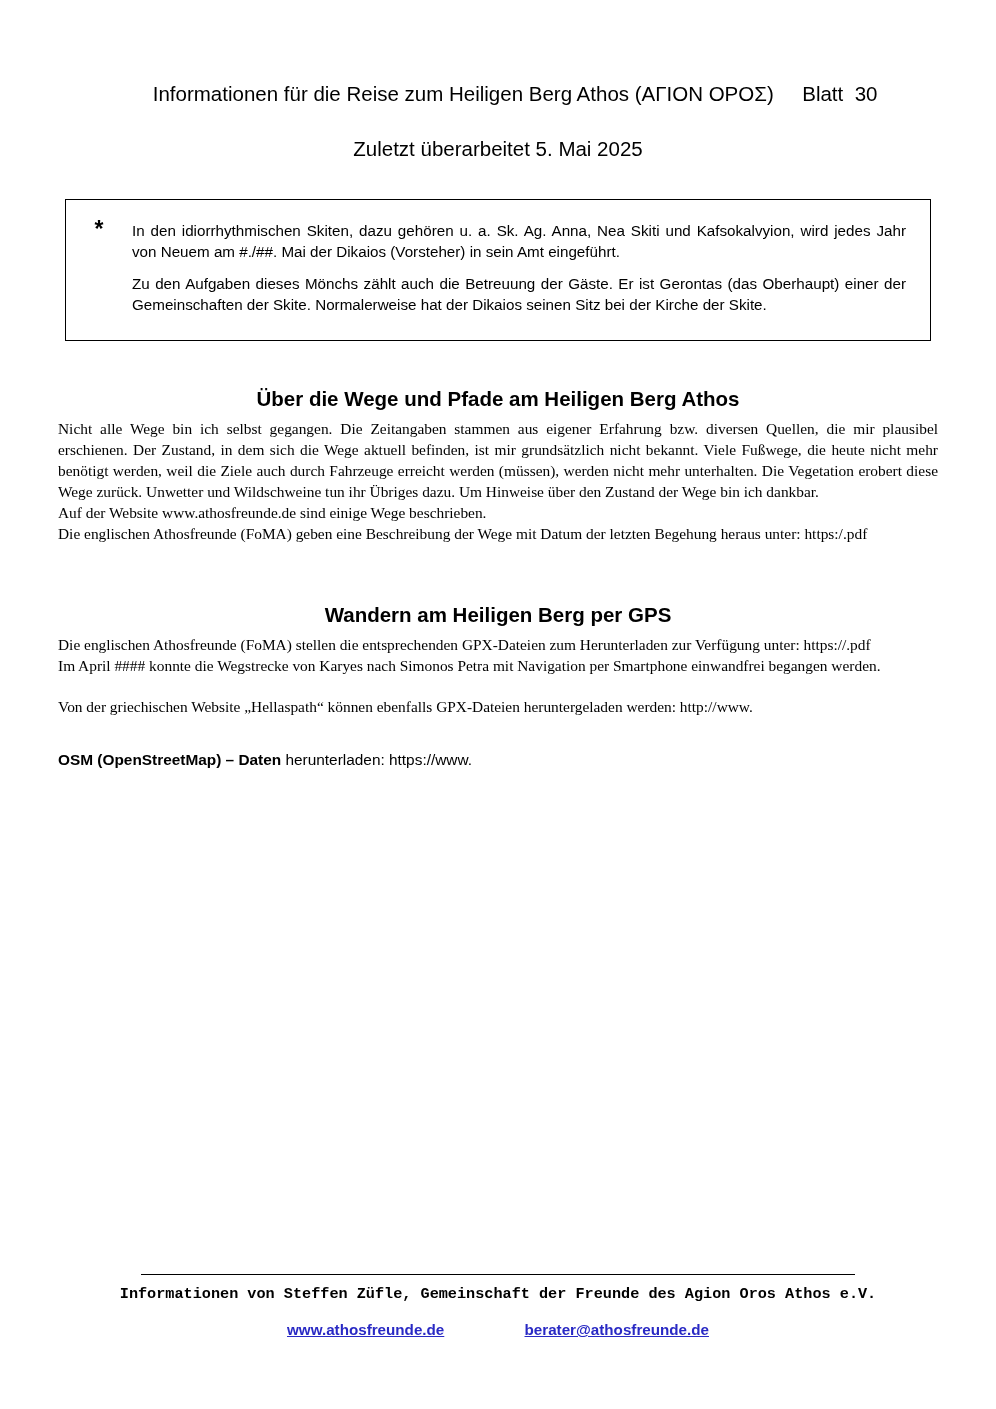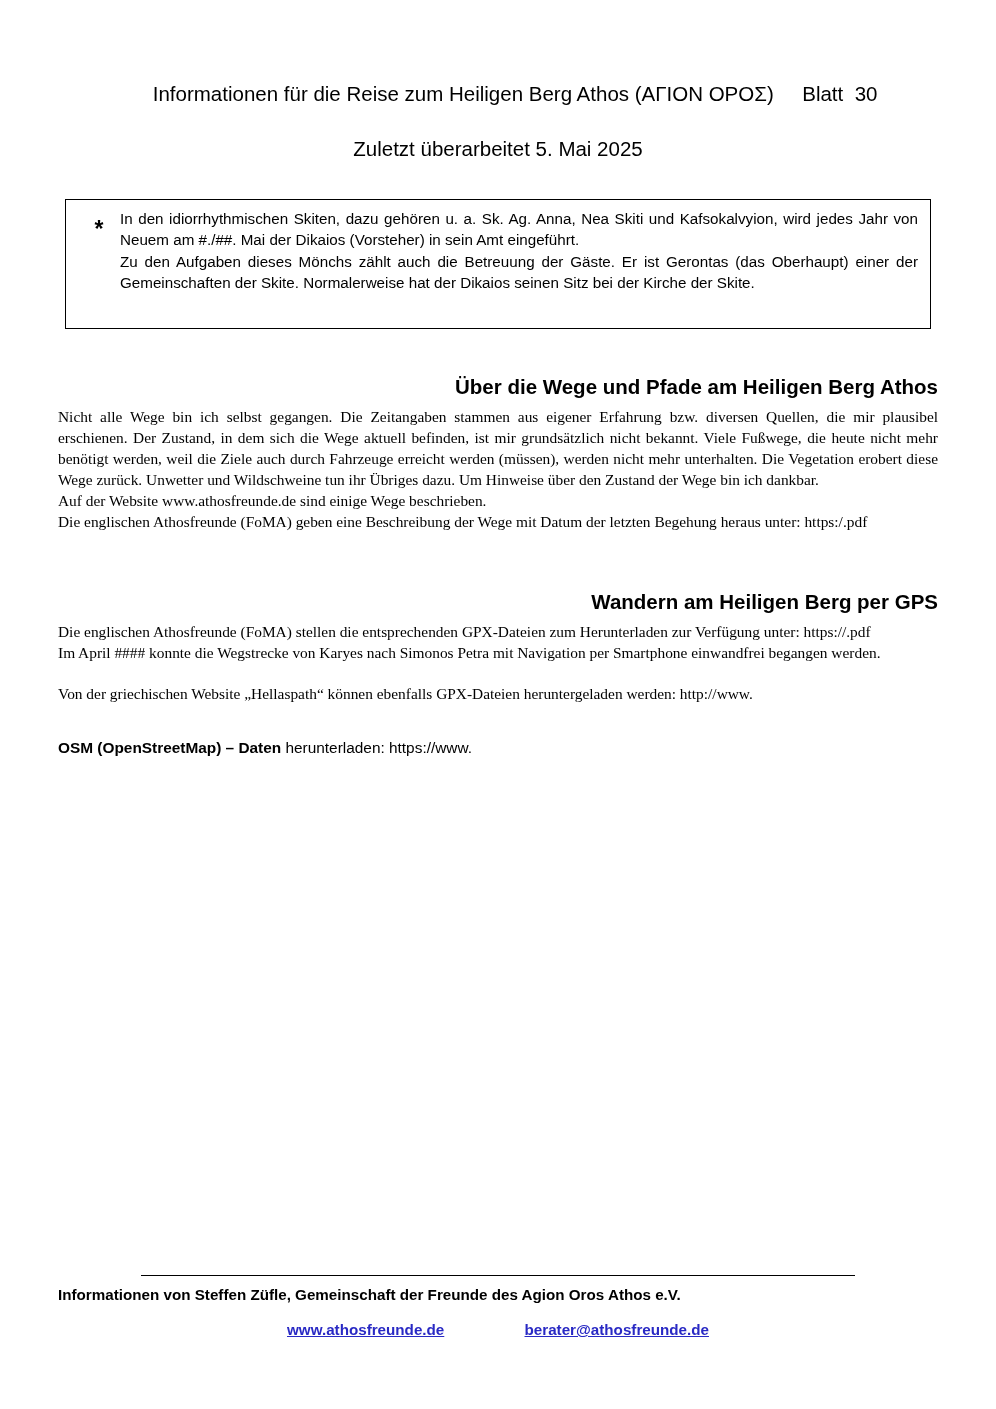--- a/index.html
+++ b/index.html
@@ -58,32 +58,32 @@
     line-height: 1;
     padding-top: 9px;
     text-align: center;
   }
   .note-body {
     flex: 1 1 auto;
     font-size: 15.2px;
     line-height: 1.37;
   }
   .note-body p {
-    margin: 0;
+    margin: 12px;
     text-align: justify;
   }
   .note-body p + p {
     margin-top: 2px;
   }
   
   .section {
     margin-top: 46px;
   }
   .section-title {
-    text-align: right;
+    text-align: center;
     font-size: 20.5px;
     font-weight: bold;
     margin-bottom: 7px;
   }
   .body-text {
     font-size: 15.4px;
     line-height: 1.37;
     text-align: justify;
     font-family: Liberation Serif, serif;
   }
@@ -113,23 +113,24 @@
     right: 58px;
     bottom: 58px;
   }
   .footer-rule {
     border-top: 1px solid #000;
     margin-bottom: 10px;
     margin-left: 83px;
     margin-right: 83px;
   }
   .footer-text {
-    text-align: left;
+    text-align: center;
     font-size: 15.2px;
     font-weight: bold;
+    font-family: Liberation Mono, monospace;
   }
   .footer-links {
     margin-top: 18px;
     text-align: center;
     font-size: 15.2px;
     font-weight: bold;
     color: #2929c4;
   }
   .footer-links a {
     color: #2929c4;

